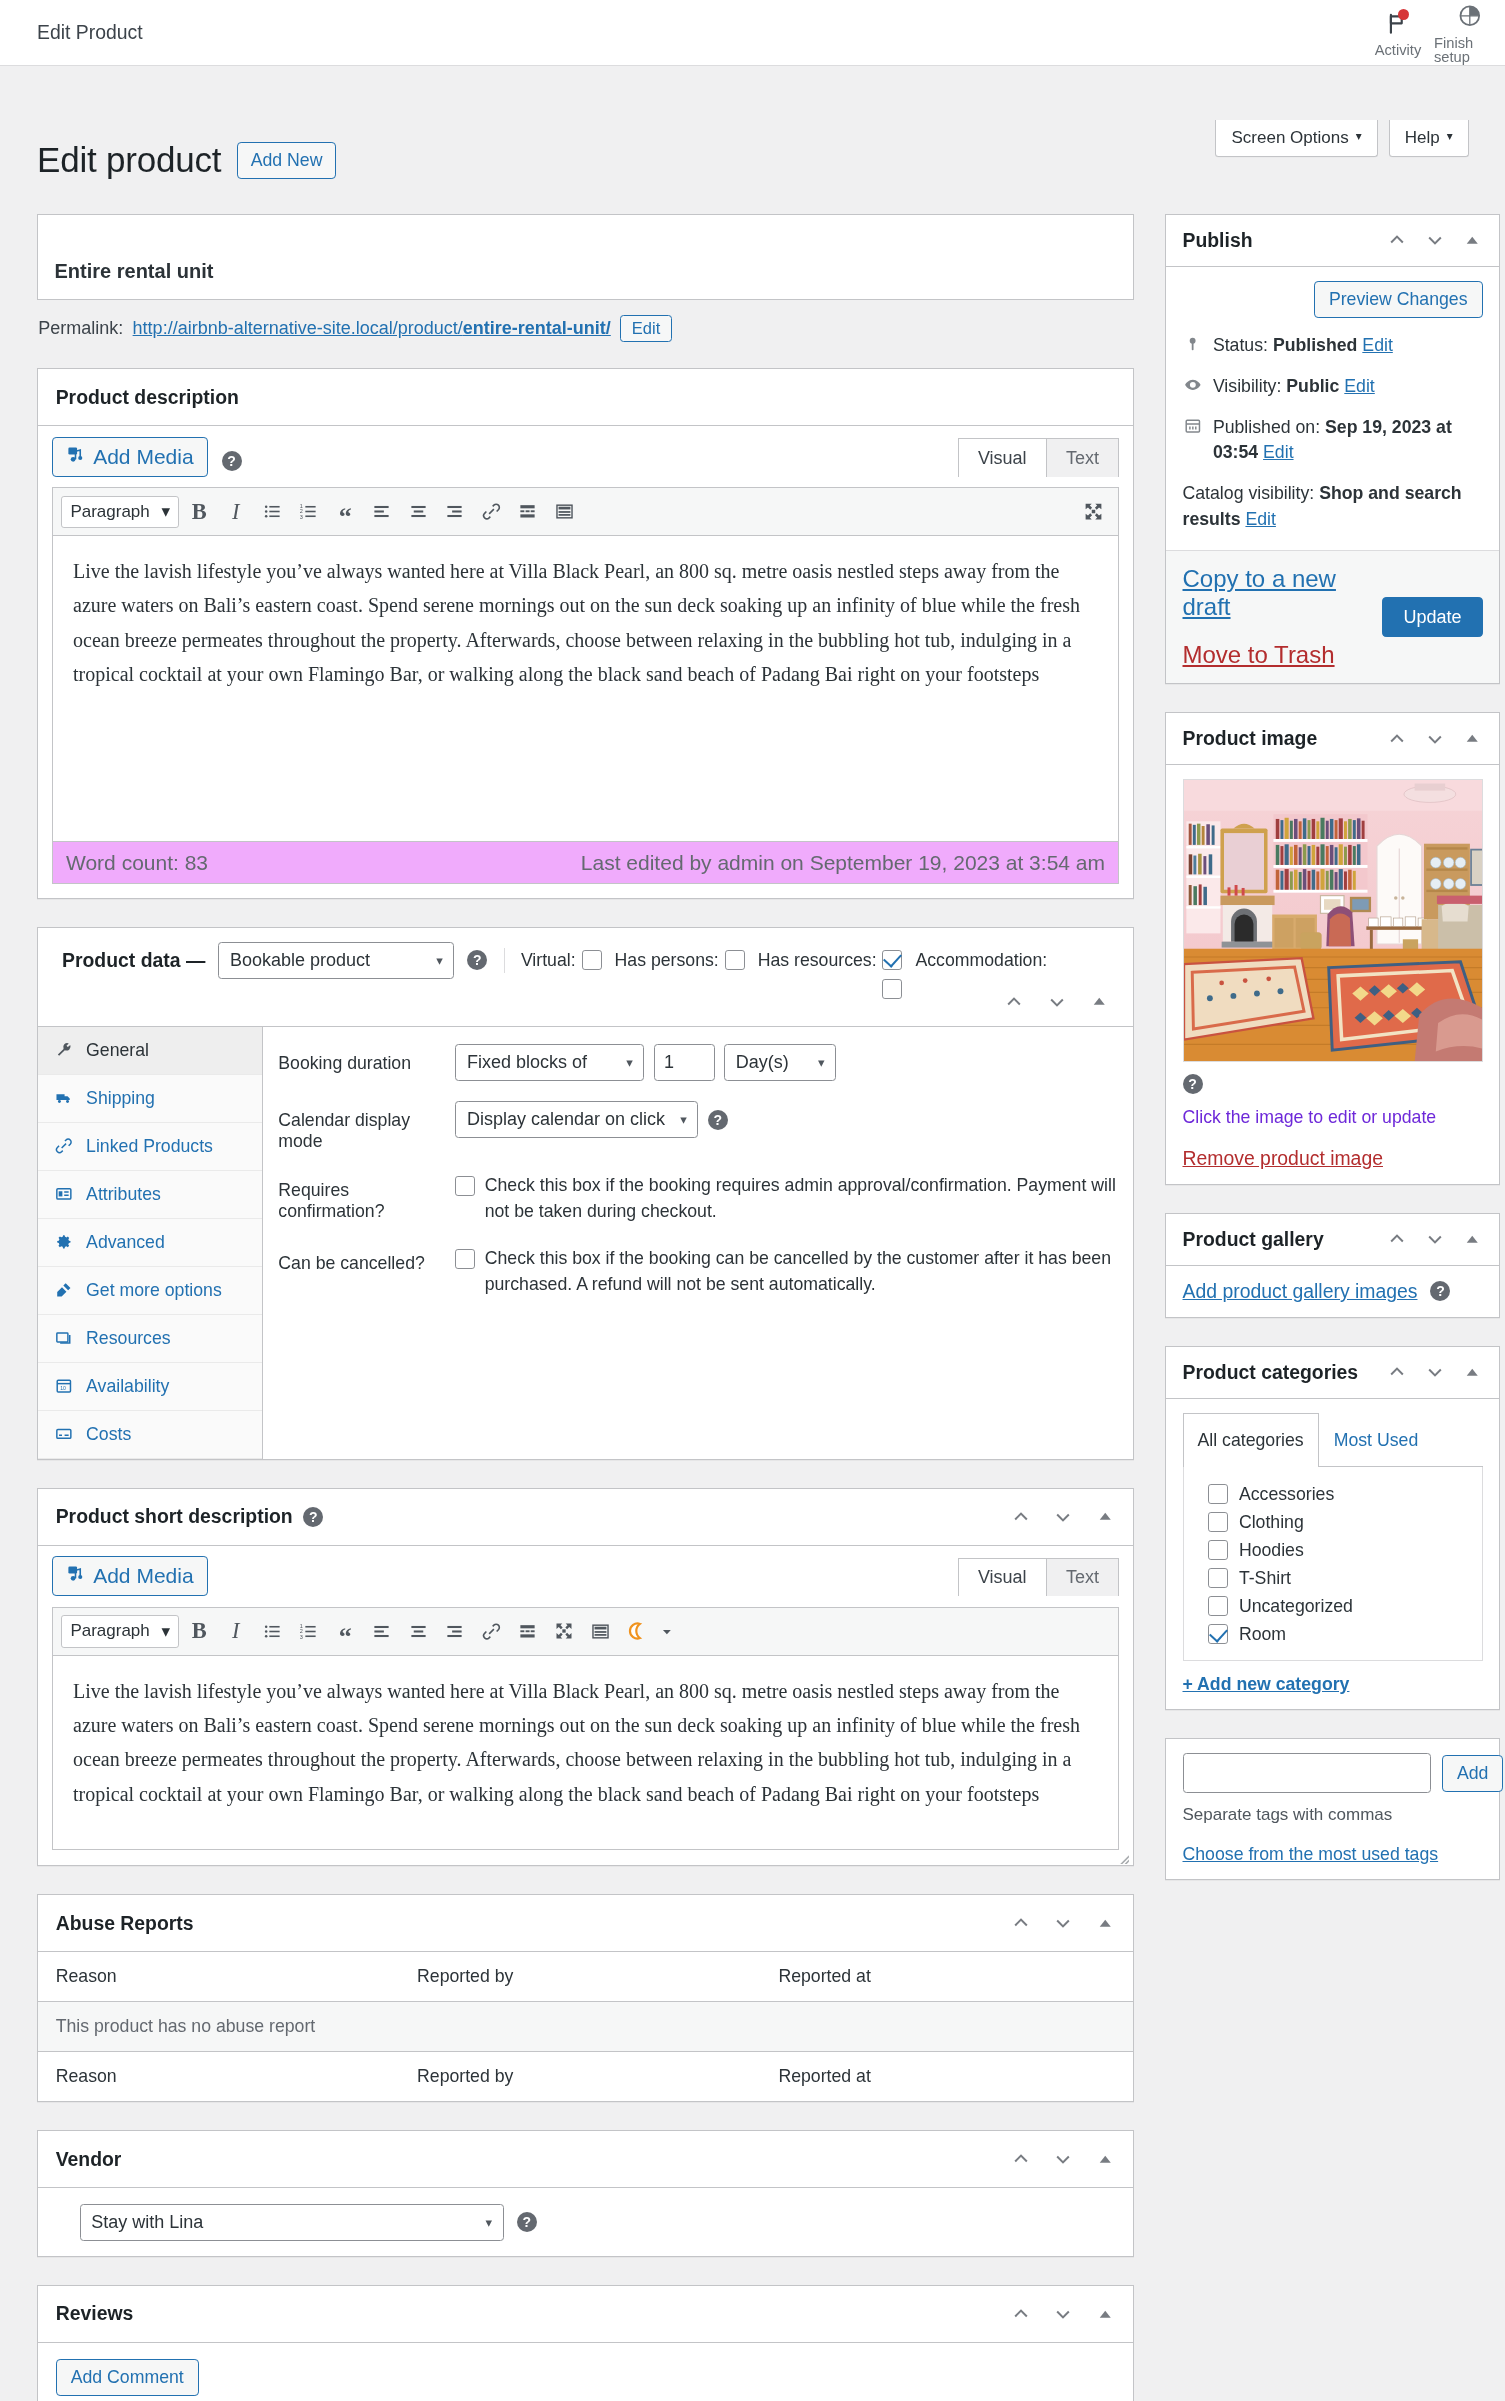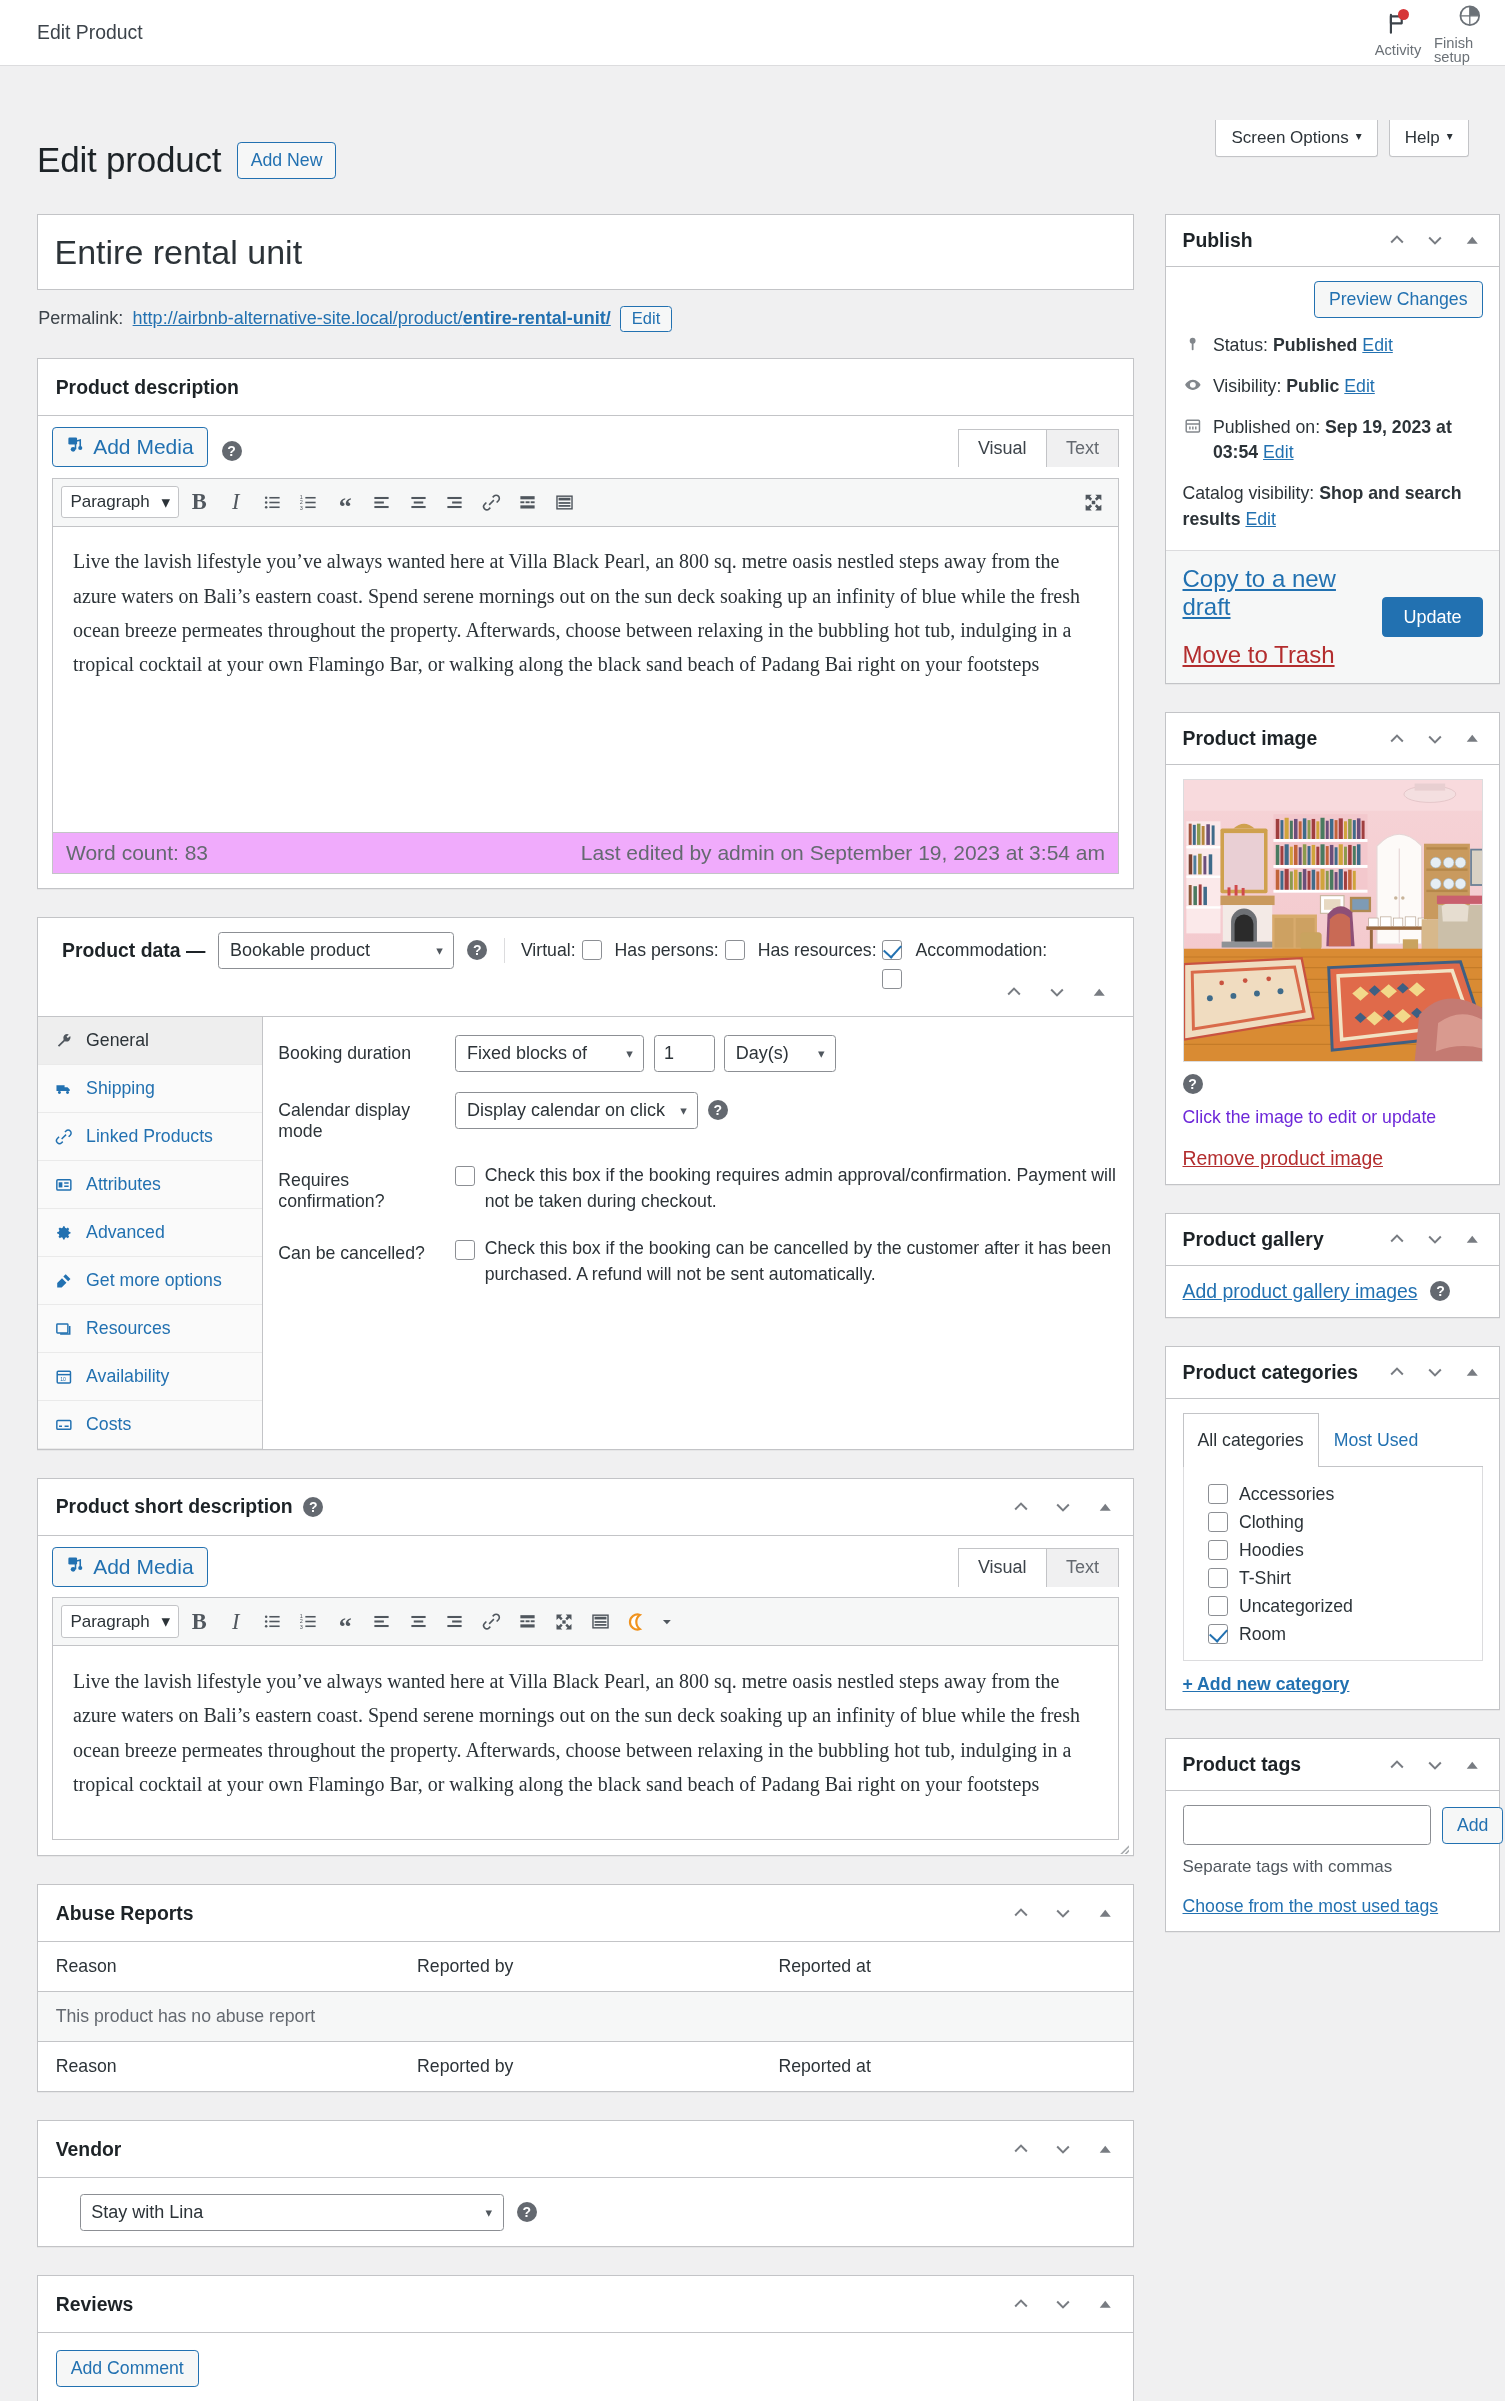--- a/index.html
+++ b/index.html
@@ -55,22 +55,23 @@
   
   .cols { display:flex; gap:31px; align-items:flex-start; padding-bottom:47px;}
   .col-main { width:1097px; flex:0 0 1097px; }
   .col-side { width:335px; flex:0 0 335px; }
 
   
   .titlebox { background:#fff; border:0.6px solid #c3c4c7; padding:0; }
   .title-input {
     width:100%; border:none; outline:none; background:transparent;
     font-family:"Liberation Sans", sans-serif;
-    font-size:34px; color:#2c3338; padding:15.3px 16.5px; line-height:1.3;
-    font-weight:400;
+    font-size:20px; color:#2c3338; padding:15.3px 16.5px; line-height:1.3;
+    font-weight:700;
+    margin-top:28px;
   }
   .permalink-row {
     display:flex; align-items:center; gap:9.4px; flex-wrap:wrap;
     padding: 15.3px 1.2px 26px 1.2px; font-size:18px; color:#3c434a;
   }
   .permalink-row a { color:#2271b1; }
   .pl-slug { font-weight:700; }
   .btn-sm {
     background:#f6f7f7; border:0.6px solid #2271b1; color:#2271b1;
     border-radius:3.5px; padding:2.9px 10.6px; font-size:16.5px; cursor:pointer;
@@ -1258,40 +1259,20 @@
             <label class="cat-item">
               <span class="cb checked"></span>
               <span>Room</span>
             </label>
           </div>
           <span class="addcat">+ Add new category</span>
         </div>
       </div>
 
       <div class="postbox">
-        <div class="side-head">
-          <span class="side-title">Product tags</span>
-          <div class="side-actions">
-            <span class="chev">
-                <svg width="20" height="20" viewBox="0 0 24 24" fill="none" stroke="#787c82" stroke-width="2.4">
-                  <path d="M5 15l7-7 7 7"></path>
-                </svg>
-              </span>
-            <span class="chev">
-                <svg width="20" height="20" viewBox="0 0 24 24" fill="none" stroke="#787c82" stroke-width="2.4">
-                  <path d="M5 9l7 7 7-7"></path>
-                </svg>
-              </span>
-            <span class="chev">
-                <svg width="16.5" height="16.5" viewBox="0 0 24 24" fill="#787c82">
-                  <path d="M12 7l8 10H4z"></path>
-                </svg>
-              </span>
-          </div>
-        </div>
         <div class="side-body">
           <div class="tag-row">
             <input class="tag-input" type="text" value="" style="">
             <button class="btn-ghost">Add</button>
           </div>
           <div class="tag-hint">Separate tags with commas</div>
           <span class="tag-link">Choose from the most used tags</span>
         </div>
       </div>
 

